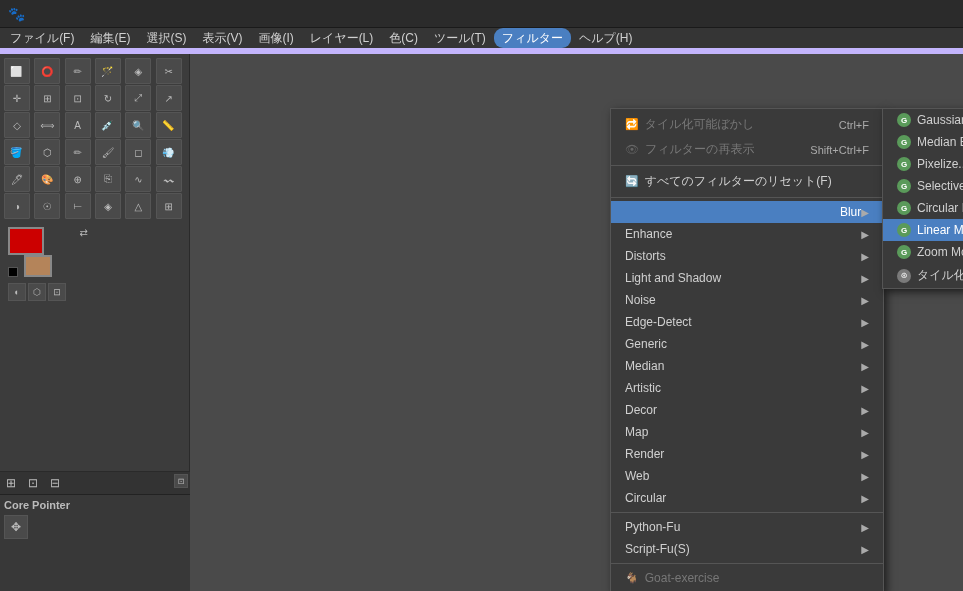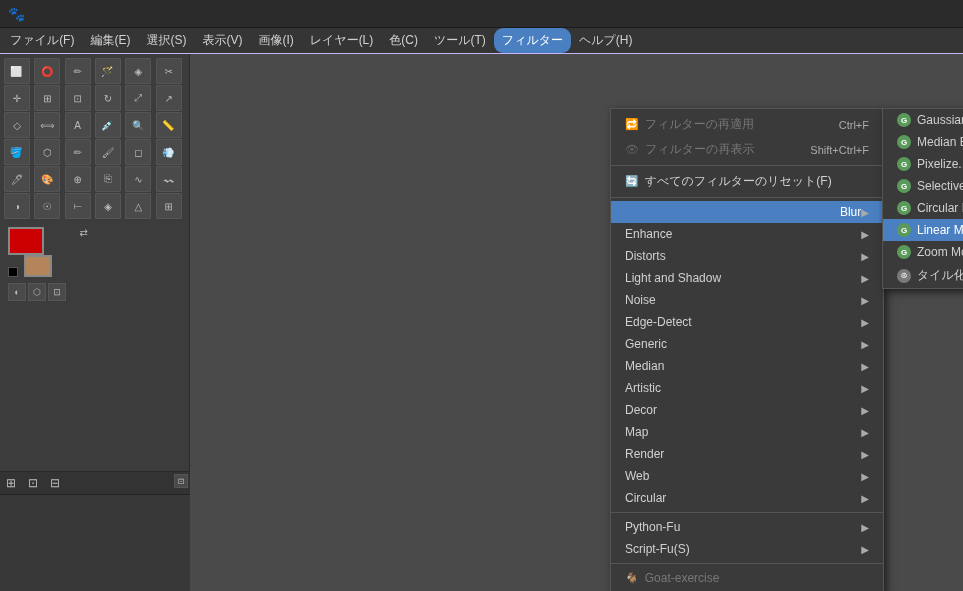--- a/index.html
+++ b/index.html
@@ -25,21 +25,21 @@
       border-bottom: 1px solid #1a1a1a;
     }
 
     
     #menubar {
       height: 26px;
       background: #353535;
       display: flex;
       align-items: center;
       padding: 0 2px;
-      border-bottom: 1px solid #c4b5fd;
+      border-bottom: 6px solid #c4b5fd;
     }
     .menu-item {
       padding: 2px 8px;
       cursor: pointer;
       color: #d0d0d0;
       font-size: 12px;
       height: 100%;
       display: flex;
       align-items: center;
       white-space: nowrap;
@@ -340,21 +340,21 @@
   </div>
 
   <div id="canvas-area">
 
     <div id="filters-menu">
 
       <div class="menu-section">
         <div class="dropdown-item disabled">
           <span style="display:flex;align-items:center;gap:6px;">
             <span style="color:#666;font-size:11px;">🔁</span>
-            <span>フィルターの再適用</span>
+            <span>タイル化可能ぼかし</span>
           </span>
           <span class="shortcut">Ctrl+F</span>
         </div>
         <div class="dropdown-item disabled">
           <span style="display:flex;align-items:center;gap:6px;">
             <span style="color:#666;font-size:11px;">👁</span>
             <span>フィルターの再表示</span>
           </span>
           <span class="shortcut">Shift+Ctrl+F</span>
         </div>
@@ -486,13 +486,19 @@
 </div>
 
 <div id="bottom-left">
   <div class="bottom-tabs">
     <div class="bottom-tab-icon active">⊞</div>
     <div class="bottom-tab-icon">⊡</div>
     <div class="bottom-tab-icon">⊟</div>
     <div style="flex:1;"></div>
     <div class="expand-btn">⊡</div>
   </div>
+  <div class="bottom-panel-content">
+    <div style="font-size:11px; color:#bbb; font-weight:bold; margin-bottom:4px;">Core Pointer</div>
+    <div style="display:flex; gap:4px; align-items:center;">
+      <div class="pointer-icon">✥</div>
+    </div>
+  </div>
 </div>
 
 </body></html>

